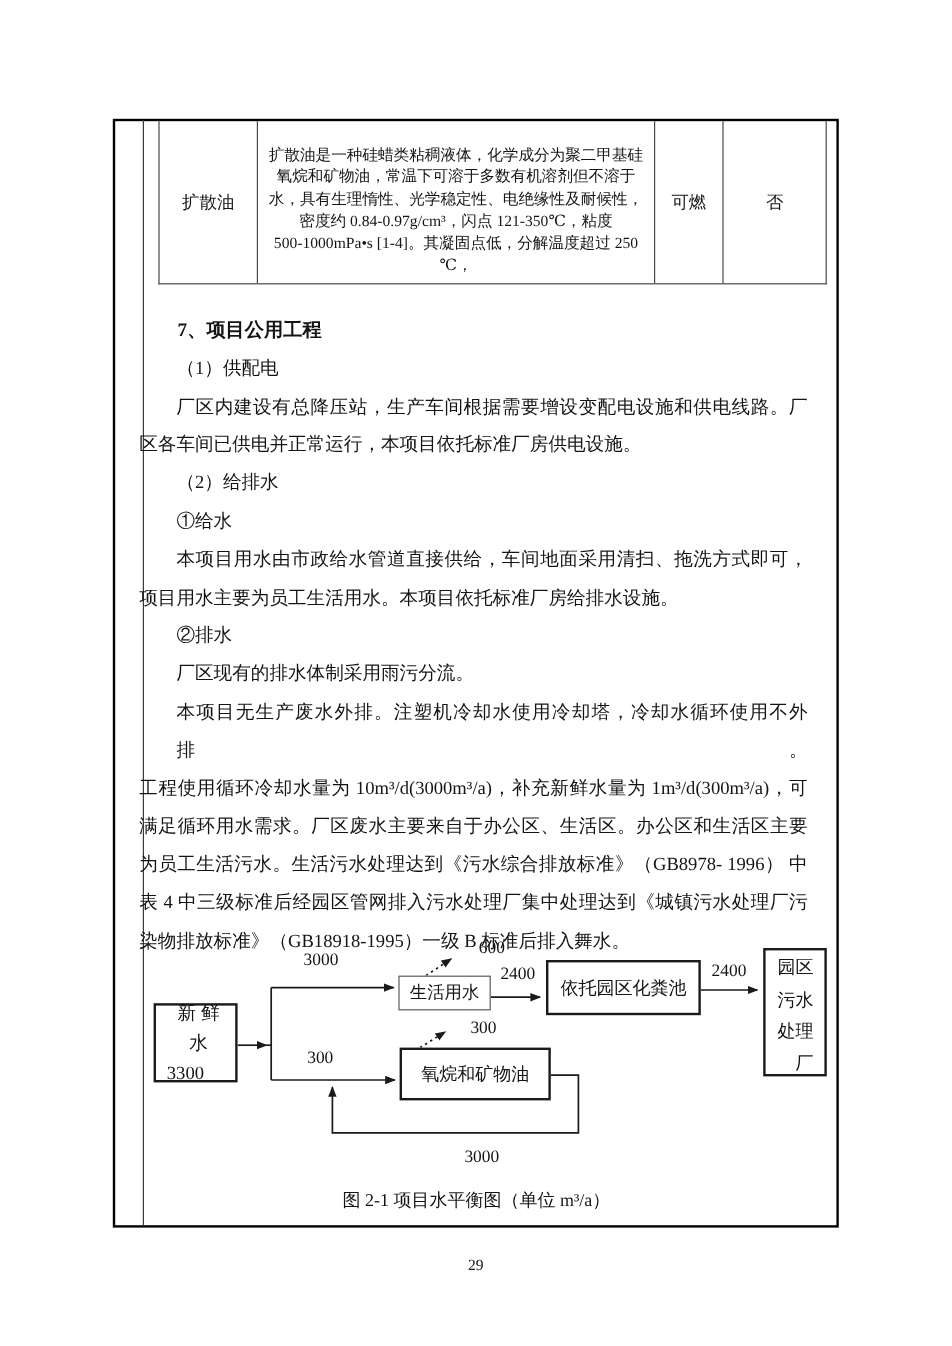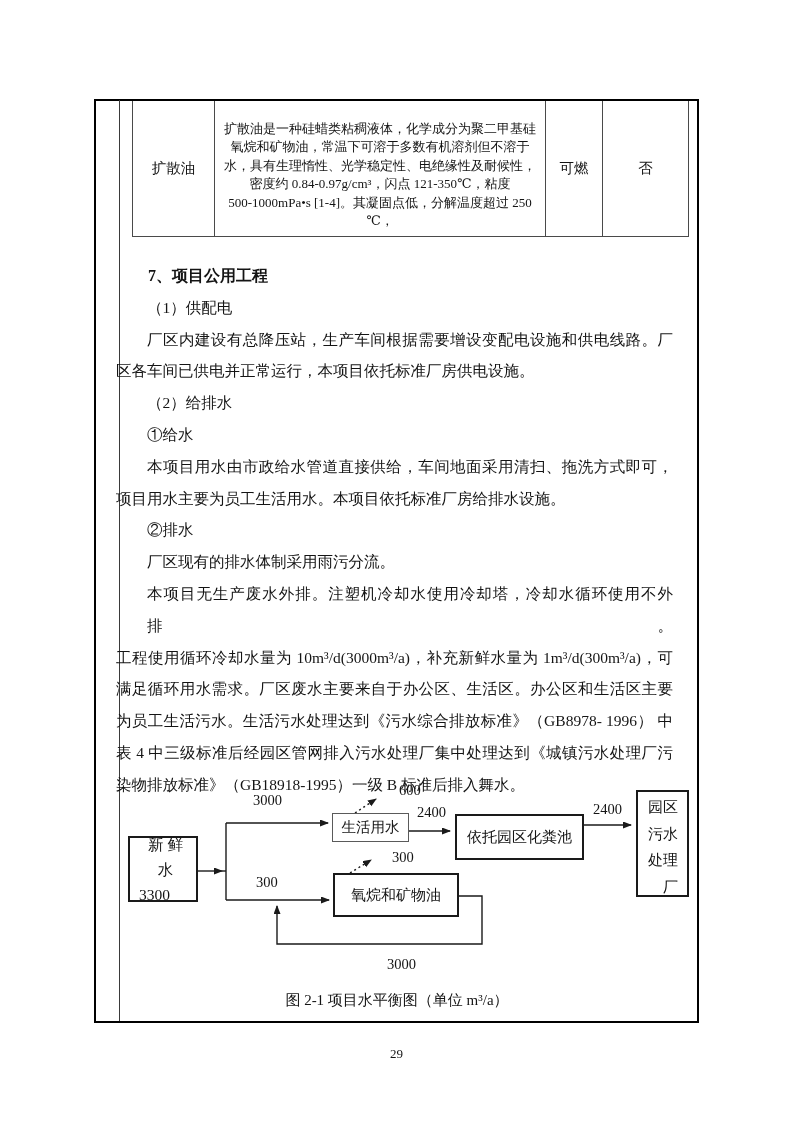--- a/index.html
+++ b/index.html
@@ -39,21 +39,21 @@
   .diagram { position:absolute; left:95px; top:778px; width:604px; height:212px; }
   .dbox { position:absolute; border:2px solid #1a1a1a; font-size:15px;
           display:flex; align-items:center; justify-content:center; text-align:center;
           background:#fff; }
   .dbox-fresh { left:33px; top:58px; width:70px; height:66px;
           flex-direction:column; align-items:flex-start; padding-left:9px;
           line-height:25px; font-size:15.5px; }
   .dbox-fresh .sp { letter-spacing:4px; }
   .dbox-domestic { left:237px; top:35px; width:77px; height:29px; border-width:1px;
           border-color:#5a5a5a; font-size:14.5px; }
-  .dbox-septic { left:360px; top:36px; width:129px; height:46px; }
+  .dbox-septic { left:360px; top:22px; width:129px; height:46px; }
   .dbox-cooling { left:238px; top:95px; width:126px; height:44px; }
   .dbox-wwtp { left:541px; top:12px; width:53px; height:107px;
           display:block; padding:2px 9px 0 8px; line-height:26.5px; text-align:right;
           word-break:break-all; }
   .dlbl { position:absolute; font-size:14.5px; }
   .dsvg { position:absolute; left:0; top:0; width:604px; height:212px; }
   
   .caption { position:absolute; left:95px; top:991px; width:604px; text-align:center;
           font-size:15px; }
   .pageno { position:absolute; left:0; top:1046px; width:793px; text-align:center;

